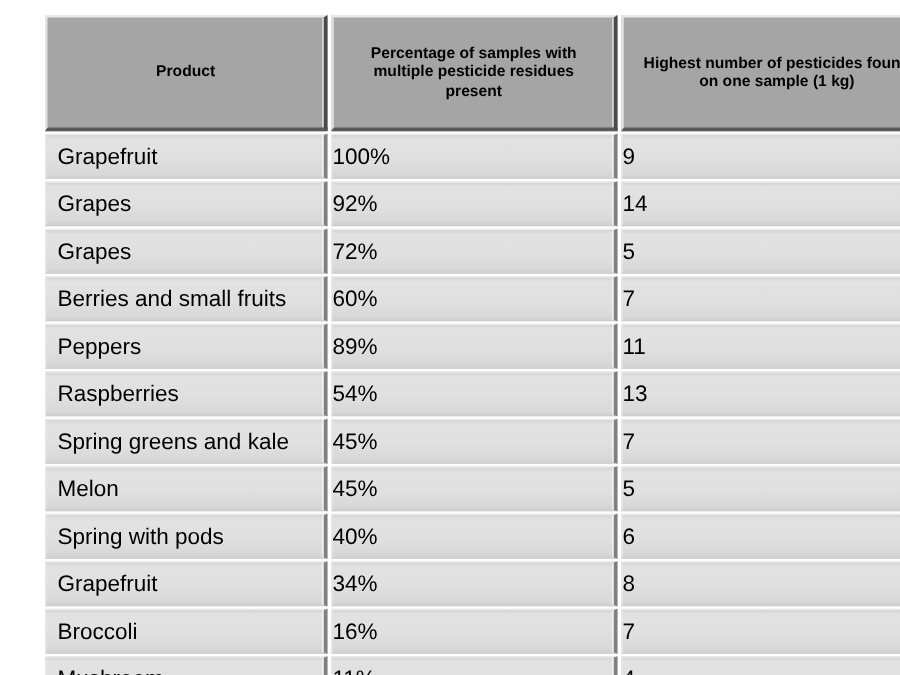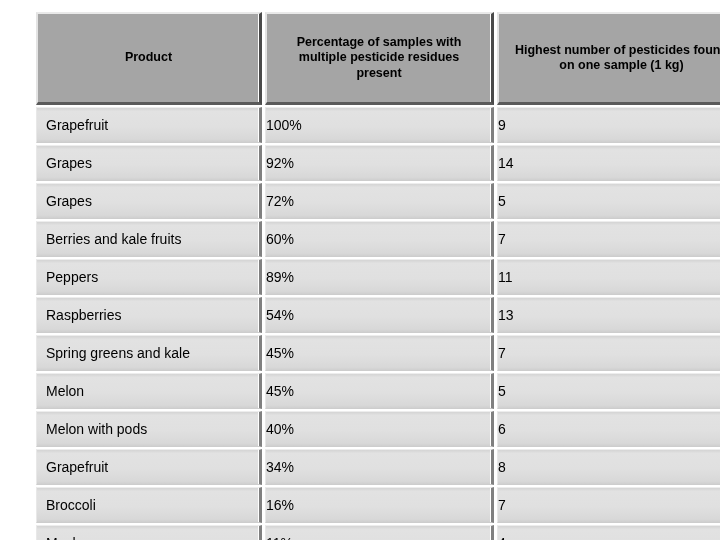--- a/index.html
+++ b/index.html
@@ -50,21 +50,21 @@
   th.col-product { width: 205px; }
   th.col-pct     { width: 208px; }
   th.col-highest { width: 229px; }
 
   
   tbody td {
     background: #dedede;
     background-image: linear-gradient(to bottom,
         #d4d4d4 0%, #e2e2e2 10%, #e0e0e0 55%, #d8d8d8 92%, #cfcfcf 100%);
     color: #000000;
-    font-size: 14px;
+    font-size: 18px;
     height: 30px;
     padding: 2px 0;
     vertical-align: middle;
     border-top: 1px solid #ededed;
     border-left: 1px solid #e8e8e8;
     border-right: 3px solid #808080;
     border-bottom: 1px solid #cdcdcd;
     box-shadow: inset -1px 0 0 #ffffff;
   }
 
@@ -103,21 +103,21 @@
         <td class="cell-product">Grapes</td>
         <td class="cell-value">92%</td>
         <td class="cell-value">14</td>
       </tr>
       <tr>
         <td class="cell-product">Grapes</td>
         <td class="cell-value">72%</td>
         <td class="cell-value">5</td>
       </tr>
       <tr>
-        <td class="cell-product">Berries and kale fruits</td>
+        <td class="cell-product">Berries and small fruits</td>
         <td class="cell-value">60%</td>
         <td class="cell-value">7</td>
       </tr>
       <tr>
         <td class="cell-product">Peppers</td>
         <td class="cell-value">89%</td>
         <td class="cell-value">11</td>
       </tr>
       <tr>
         <td class="cell-product">Raspberries</td>
@@ -128,21 +128,21 @@
         <td class="cell-product">Spring greens and kale</td>
         <td class="cell-value">45%</td>
         <td class="cell-value">7</td>
       </tr>
       <tr>
         <td class="cell-product">Melon</td>
         <td class="cell-value">45%</td>
         <td class="cell-value">5</td>
       </tr>
       <tr>
-        <td class="cell-product">Melon with pods</td>
+        <td class="cell-product">Spring with pods</td>
         <td class="cell-value">40%</td>
         <td class="cell-value">6</td>
       </tr>
       <tr>
         <td class="cell-product">Grapefruit</td>
         <td class="cell-value">34%</td>
         <td class="cell-value">8</td>
       </tr>
       <tr>
         <td class="cell-product">Broccoli</td>

